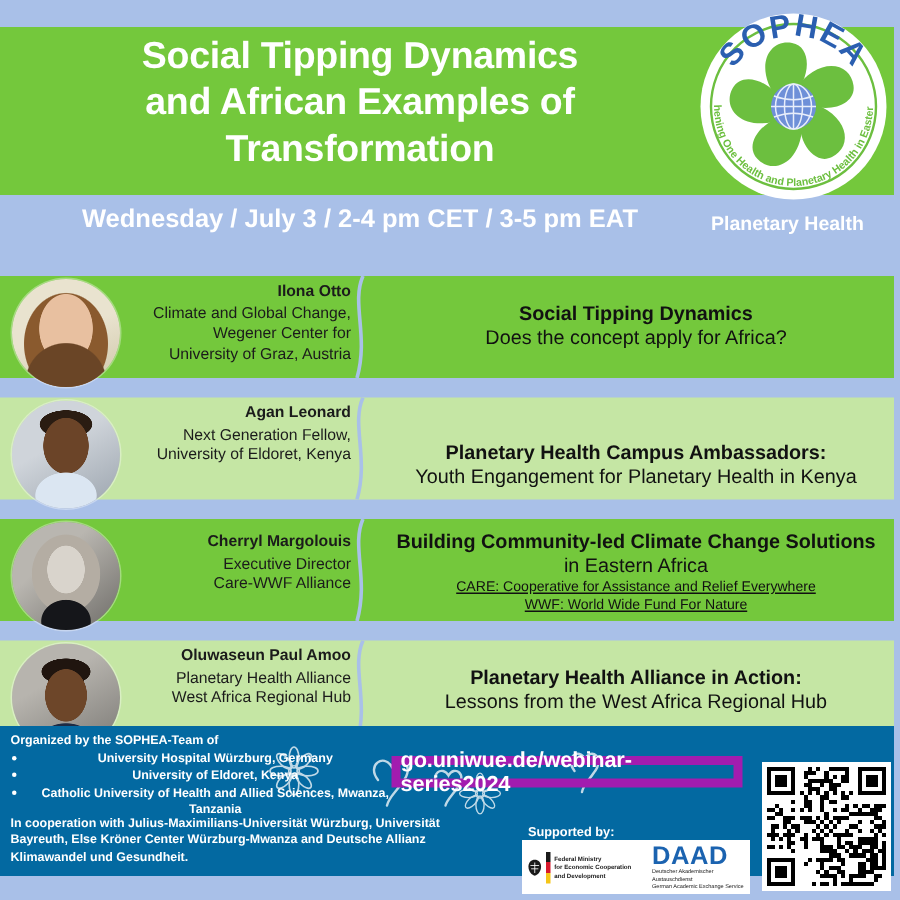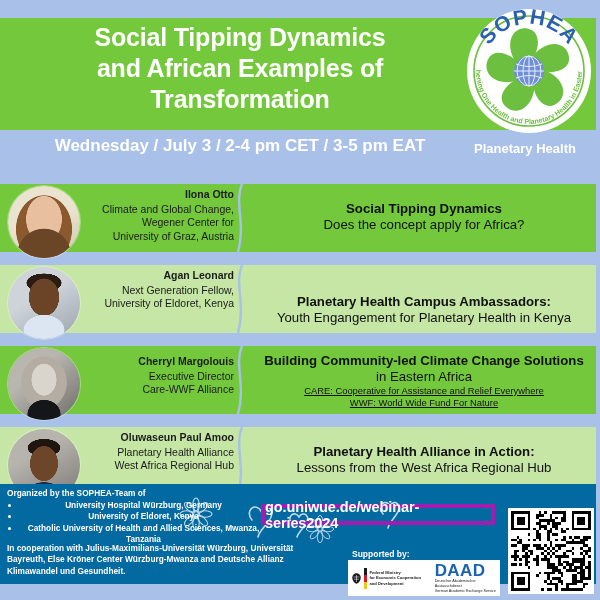--- a/index.html
+++ b/index.html
@@ -80,21 +80,21 @@
   }
   .org ul{margin:0;padding-left:13px;list-style:disc;text-align:center;}
   .org li{margin:0;}
   .coop{
     position:absolute;left:7px;top:59px;width:320px;
     color:#ffffff;font-size:8.3px;font-weight:bold;line-height:11.3px;
   }
 
   .url-banner{
     position:absolute;left:261px;top:504px;width:234px;height:21px;
-    border:4px solid #a21caf;box-sizing:border-box;
+    border:6px solid #a21caf;box-sizing:border-box;
     color:#ffffff;font-weight:bold;font-size:14.5px;
     display:flex;align-items:center;justify-content:center;
     letter-spacing:-0.1px;
   }
 
   .supported{
     position:absolute;left:352px;top:549px;
     color:#ffffff;font-weight:bold;font-size:8.5px;
   }
   .logo-box{

